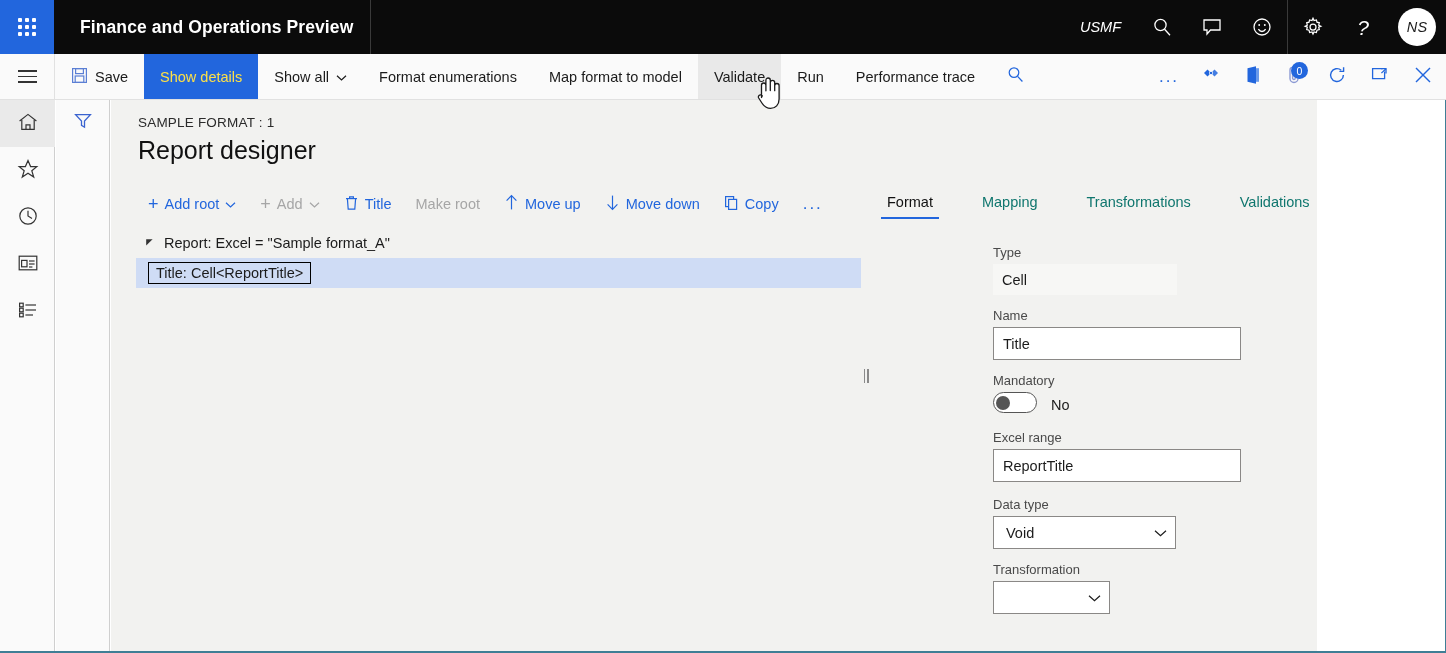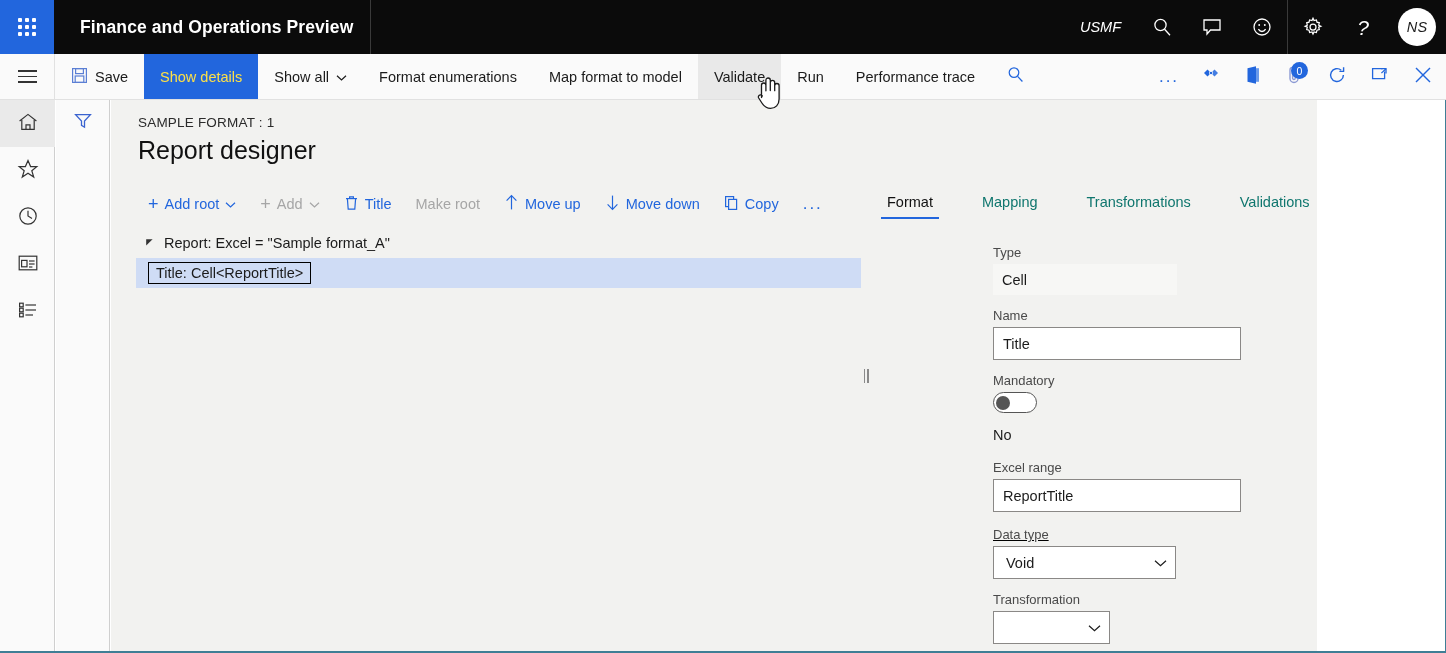--- a/index.html
+++ b/index.html
@@ -171,21 +171,21 @@
   .fld-label { font-size: 13px; color: #4a4a4a; margin-bottom: 4px; display: block; }
   .fld-readonly {
     width: 184px; height: 31px; background: #f7f7f5; border: none;
     display: flex; align-items: center; padding: 0 9px; font-size: 14.5px; color: #1b1b1b;
   }
   .fld-input {
     width: 248px; height: 33px; background: #ffffff; border: 1px solid #8a8886;
     padding: 0 9px; font-size: 14.5px; color: #1b1b1b; font-family: inherit; outline: none;
   }
   .fld-input.wide { width: 248px; }
-  .toggle-row { display: flex; align-items: flex-start; gap: 14px; flex-direction: column; }
+  .toggle-row { display: flex; align-items: flex-end; gap: 14px; }
   .toggle {
     width: 44px; height: 21px; border-radius: 11px; border: 1px solid #555;
     background: #fff; display: flex; align-items: center; padding: 0 2px; cursor: pointer;
   }
   .toggle .knob { width: 14px; height: 14px; border-radius: 50%; background: #555; }
   .toggle-txt { font-size: 14.5px; color: #1b1b1b; }
   .select-wrap { position: relative; display: inline-block; }
   .select-box {
     height: 33px; background: #ffffff; border: 1px solid #8a8886;
     padding: 0 32px 0 9px; font-size: 14.5px; color: #1b1b1b;
@@ -575,21 +575,21 @@
             </div>
             <span class="toggle-txt">No</span>
           </div>
         </div>
 
         <div class="fld" style="margin-top:17px;">
           <span class="fld-label">Excel range</span>
           <input class="fld-input wide" type="text" value="ReportTitle" style="">
         </div>
 
-        <div class="fld" style="margin-top:15px;text-decoration:underline;">
+        <div class="fld" style="margin-top:15px;">
           <span class="fld-label">Data type</span>
           <div class="select-wrap">
             <div class="select-box w183">Void</div>
             <span class="select-caret">
               <svg width="13" height="9" viewBox="0 0 13 9" fill="none" stroke="#1b1b1b" stroke-width="1.2">
                   <path d="M1 1.8l5.5 5 5.5-5"></path>
                 </svg>
             </span>
           </div>
         </div>

